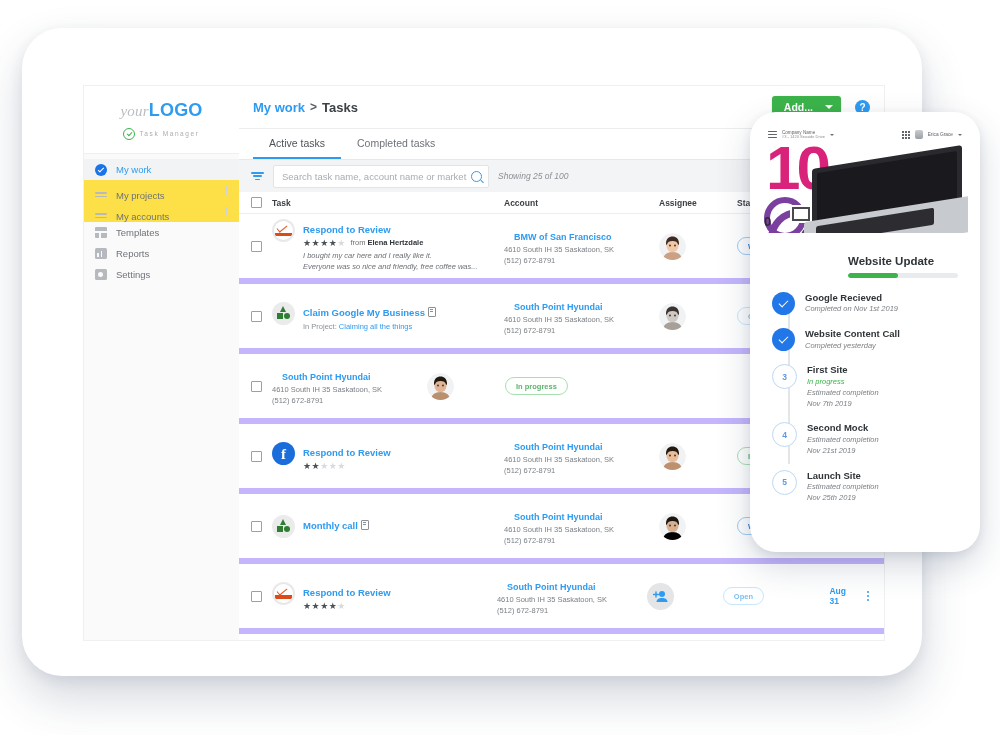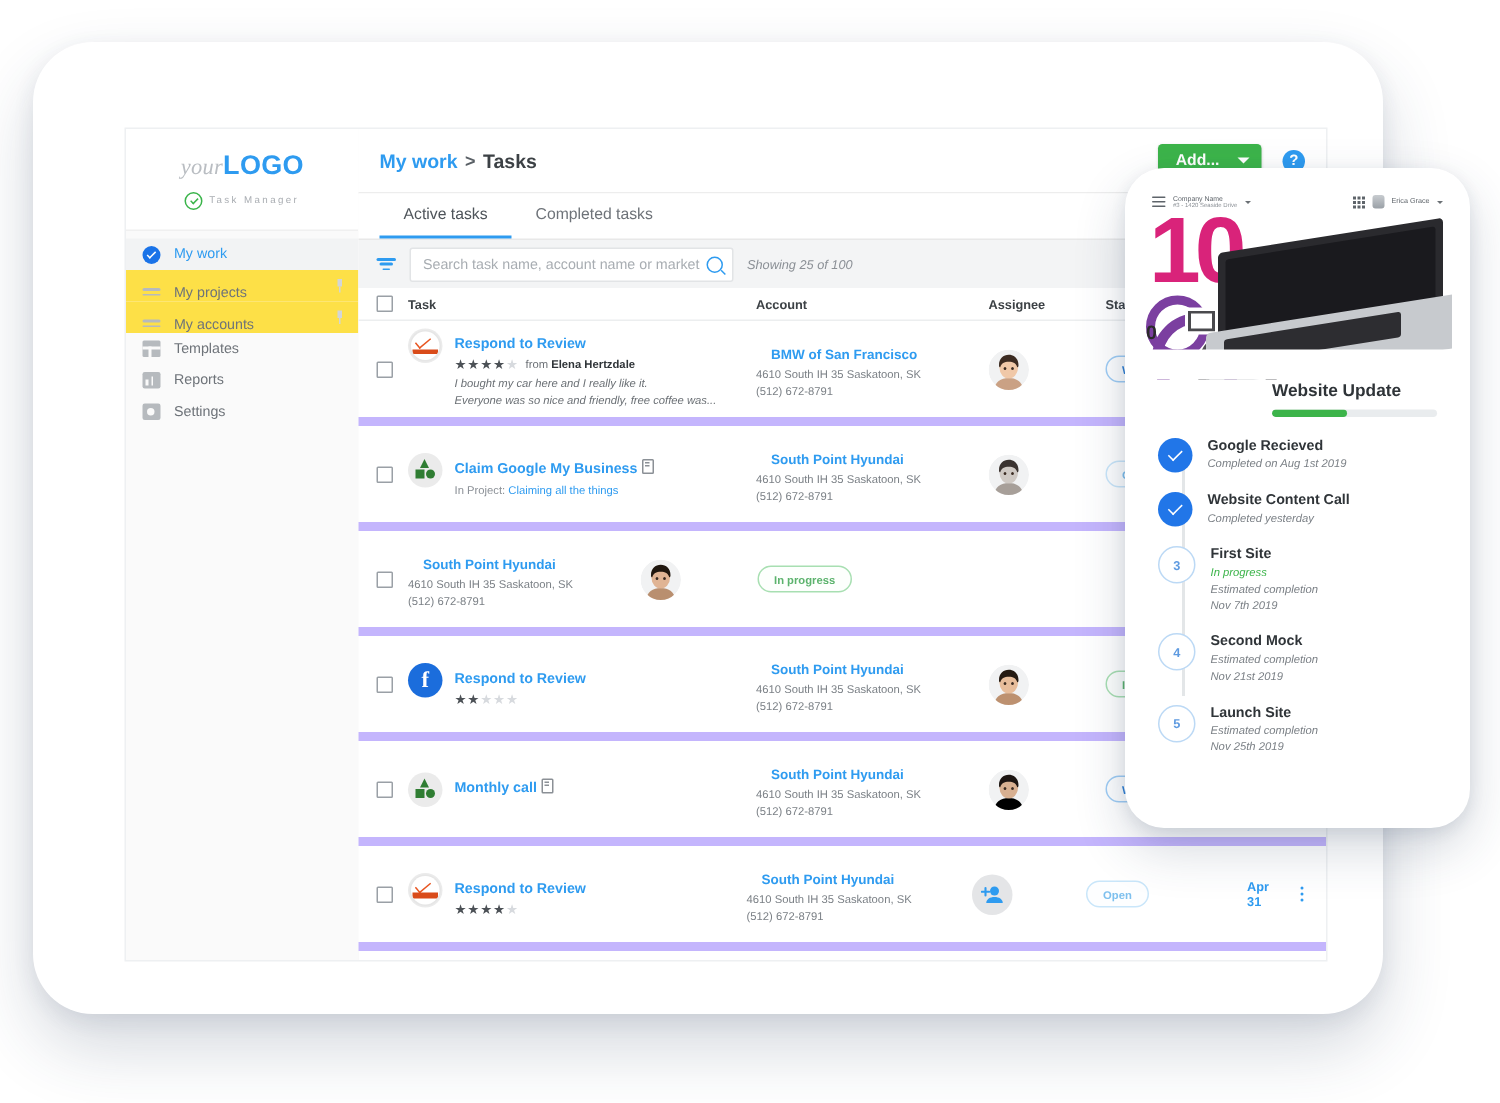--- a/index.html
+++ b/index.html
@@ -536,21 +536,21 @@
                   <circle cx="9" cy="4" r="3" fill="#2e9bf0"></circle>
                   <path d="M3.5 12c0-2.6 2.5-4 5.5-4s5.5 1.4 5.5 4z" fill="#2e9bf0"></path>
                   <path d="M3 2v5M0.5 4.5h5" stroke="#2e9bf0" stroke-width="1.4" stroke-linecap="round"></path>
                 </svg>
               </span>
             </span>
             <span class="cell c-stat">
               <span class="badge open">Open</span>
             </span>
             <span class="cell c-date" style="justify-content:flex-end;gap:14px">
-              <span class="date-txt">Apr 31</span>
+              <span class="date-txt">Aug 31</span>
               <span class="kebab">
                 <i></i>
                 <i></i>
                 <i></i>
               </span>
             </span>
           </div>
         </div>
 
     </div>
@@ -616,21 +616,21 @@
     <div id="progress-wrap">
       <div id="progress-bar" style="width: 45%;"></div>
     </div>
 
     <div id="timeline">
       <span class="tl-line"></span>
     <div class="tl-item">
           <span class="tl-dot done"></span>
           <div class="tl-txt">
             <div class="t">Google Recieved</div>
-            <div class="s">Completed on Aug 1st 2019</div>
+            <div class="s">Completed on Nov 1st 2019</div>
           </div>
         </div>
         <div class="tl-item">
           <span class="tl-dot done"></span>
           <div class="tl-txt">
             <div class="t">Website Content Call</div>
             <div class="s">Completed yesterday</div>
           </div>
         </div>
         <div class="tl-item">

